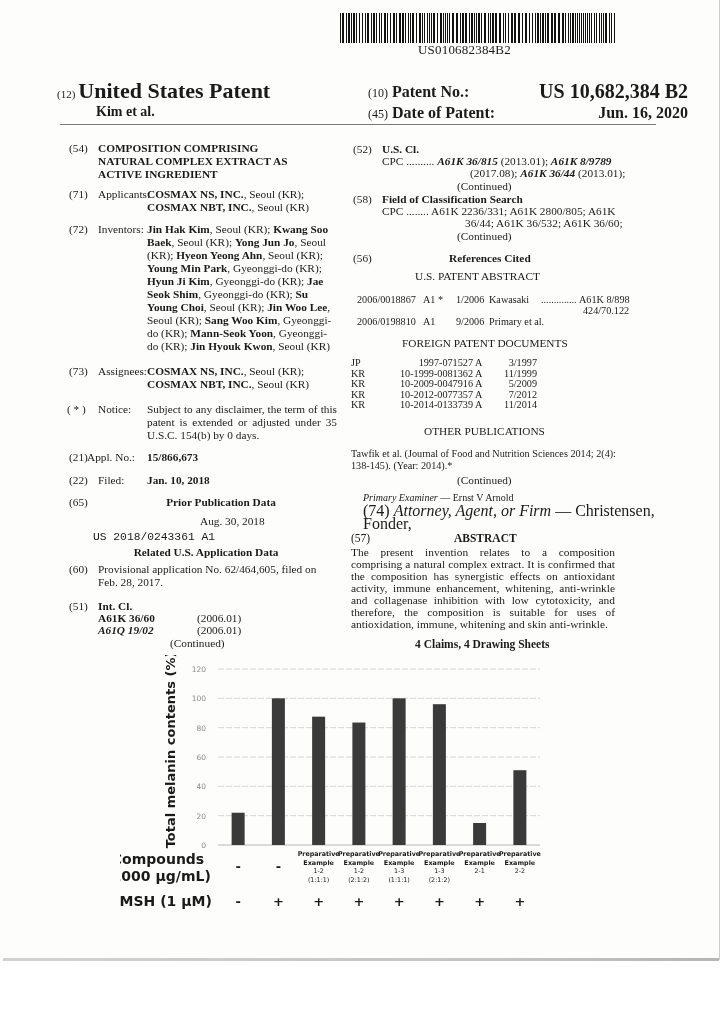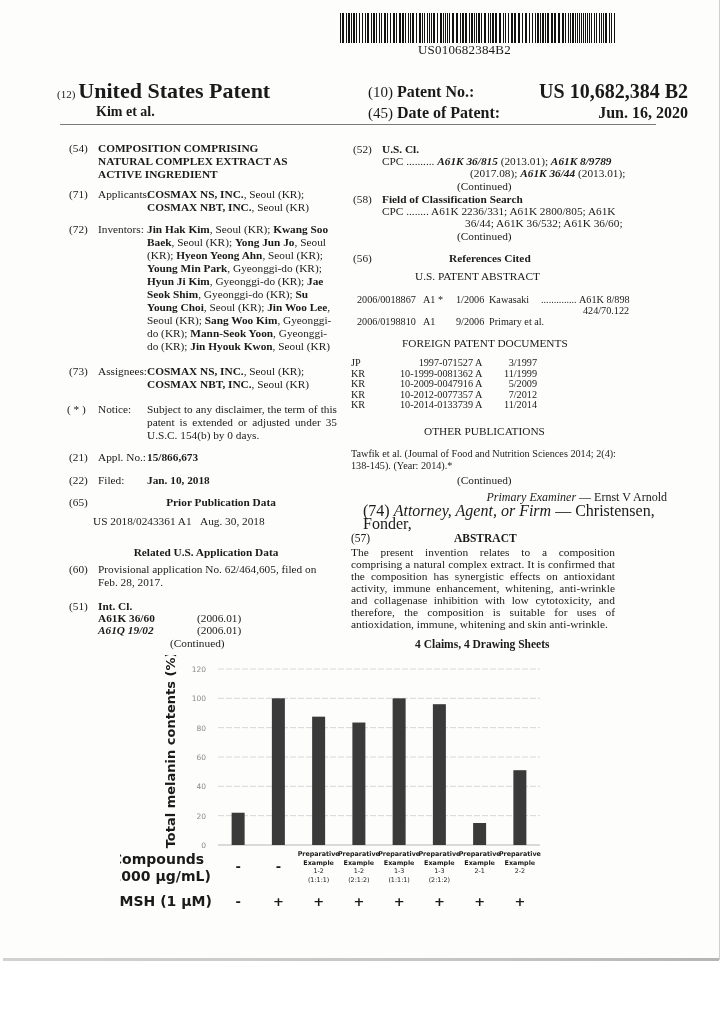--- a/index.html
+++ b/index.html
@@ -17,21 +17,21 @@
   .page-bottom-edge {
     position: absolute; left: 3px; top: 958px; width: 716px; height: 3px;
     background: linear-gradient(to right, #d2d2d2, #c4c4c4 70%, #b5b5b5);
   }
   .abs { position: absolute; }
   .barcode {
     position: absolute; left: 340px; top: 13px; width: 278px; height: 30px;
   }
   .barcode-text { left: 418px; top: 42px; font-size: 13px; letter-spacing: 0.2px; }
 
-  .hdr-num { font-size: 15px; }
+  .hdr-num { font-size: 12px; }
   .title-main { left: 57px; top: 78px; font-size: 22px; font-weight: bold; font-family: "Liberation Serif", serif; }
   .title-main .hdr-num { font-size: 11px; font-weight: normal; margin-right: 3px; }
   .inventor-short { left: 96px; top: 104px; font-size: 14px; font-weight: bold; }
   .patno-row { left: 368px; top: 83px; width: 320px; font-size: 16px; font-weight: bold; }
   .patno-row .val { position: absolute; right: 0; top: -3px; font-size: 20px; }
   .date-row { left: 368px; top: 104px; width: 320px; font-size: 16px; font-weight: bold; }
   .date-row .val { position: absolute; right: 0; top: 0; font-size: 16px; }
   .hdr-rule { left: 60px; top: 124px; width: 596px; height: 1px; background: #7a7a7a; }
 
   .field { font-size: 11.3px; line-height: 13px; }
@@ -202,34 +202,34 @@
 </div>
 
 <div class="abs field" style="left:67px; top:403px; width:270px;">
   <span class="fnum">( * )</span>
   <span class="fbody" style="left:31px;">Notice:</span>
   <div class="fbody" style="left:80px; top:0; width:190px; text-align:justify;">Subject to any disclaimer, the term of this patent is extended or adjusted under 35 U.S.C. 154(b) by 0 days.</div>
 </div>
 
 <div class="abs field" style="left:69px; top:451px; width:270px;">
   <span class="fnum">(21)</span>
-  <span class="fbody" style="left:29px;text-align:right;">Appl. No.:</span>
+  <span class="fbody" style="left:18px;text-align:right;">Appl. No.:</span>
   <b class="fbody" style="left:78px;">15/866,673</b>
 </div>
 
 <div class="abs field" style="left:69px; top:474px; width:270px;">
   <span class="fnum">(22)</span>
   <span class="fbody" style="left:29px;">Filed:</span>
   <b class="fbody" style="left:78px;">Jan. 10, 2018</b>
 </div>
 
 <div class="abs field" style="left:69px; top:496px; width:270px;">
   <span class="fnum">(65)</span>
   <b class="fbody center-h" style="left:29px; width:246px;">Prior Publication Data</b>
-  <span class="fbody" style="left:24px; top:19px;">US 2018/0243361 A1</span>
+  <span class="fbody" style="left:24px; top:35px;font-family:Liberation Mono, monospace;">US 2018/0243361 A1</span>
   <span class="fbody" style="left:131px; top:19px;">Aug. 30, 2018</span>
 </div>
 
 <b class="abs field center-h" style="left:69px; top:546px; width:274px;">Related U.S. Application Data</b>
 <div class="abs field" style="left:69px; top:563px; width:270px;">
   <span class="fnum">(60)</span>
   <div class="fbody" style="left:29px; top:0; width:240px;">Provisional application No. 62/464,605, filed on Feb. 28, 2017.</div>
 </div>
 
 <div class="abs field" style="left:69px; top:600px; width:270px;">
@@ -322,21 +322,21 @@
     </div>
   </div>
 
 <div class="abs field" style="left:424px; top:425px;">OTHER PUBLICATIONS</div>
 <div class="abs" style="left:351px; top:448px; width:330px; font-size:10.2px; line-height:12px;">
   <div>Tawfik et al. (Journal of Food and Nutrition Sciences 2014; 2(4):</div>
   <div>138-145). (Year: 2014).*</div>
 </div>
 <div class="abs field" style="left:457px; top:474px;">(Continued)</div>
 
-<div class="abs field" style="left:337px; top:491px; width:330px; font-size:12px;text-align:right;">
+<div class="abs field" style="left:363px; top:491px; width:330px; font-size:10px;">
   <i>Primary Examiner</i><span> — </span><span>Ernst V Arnold</span>
 </div>
 <div class="abs field" style="left:363px; top:504px; width:330px; font-size:16px;">
   <div><span>(74)</span> <i>Attorney, Agent, or Firm</i><span> — </span><span>Christensen, Fonder,</span></div>
 </div>
 
 <div class="abs field" style="left:351px; top:532px; width:330px; font-size:11.5px;">
   <span class="fnum">(57)</span>
   <b class="fbody" style="left:103px;">ABSTRACT</b>
 </div>

